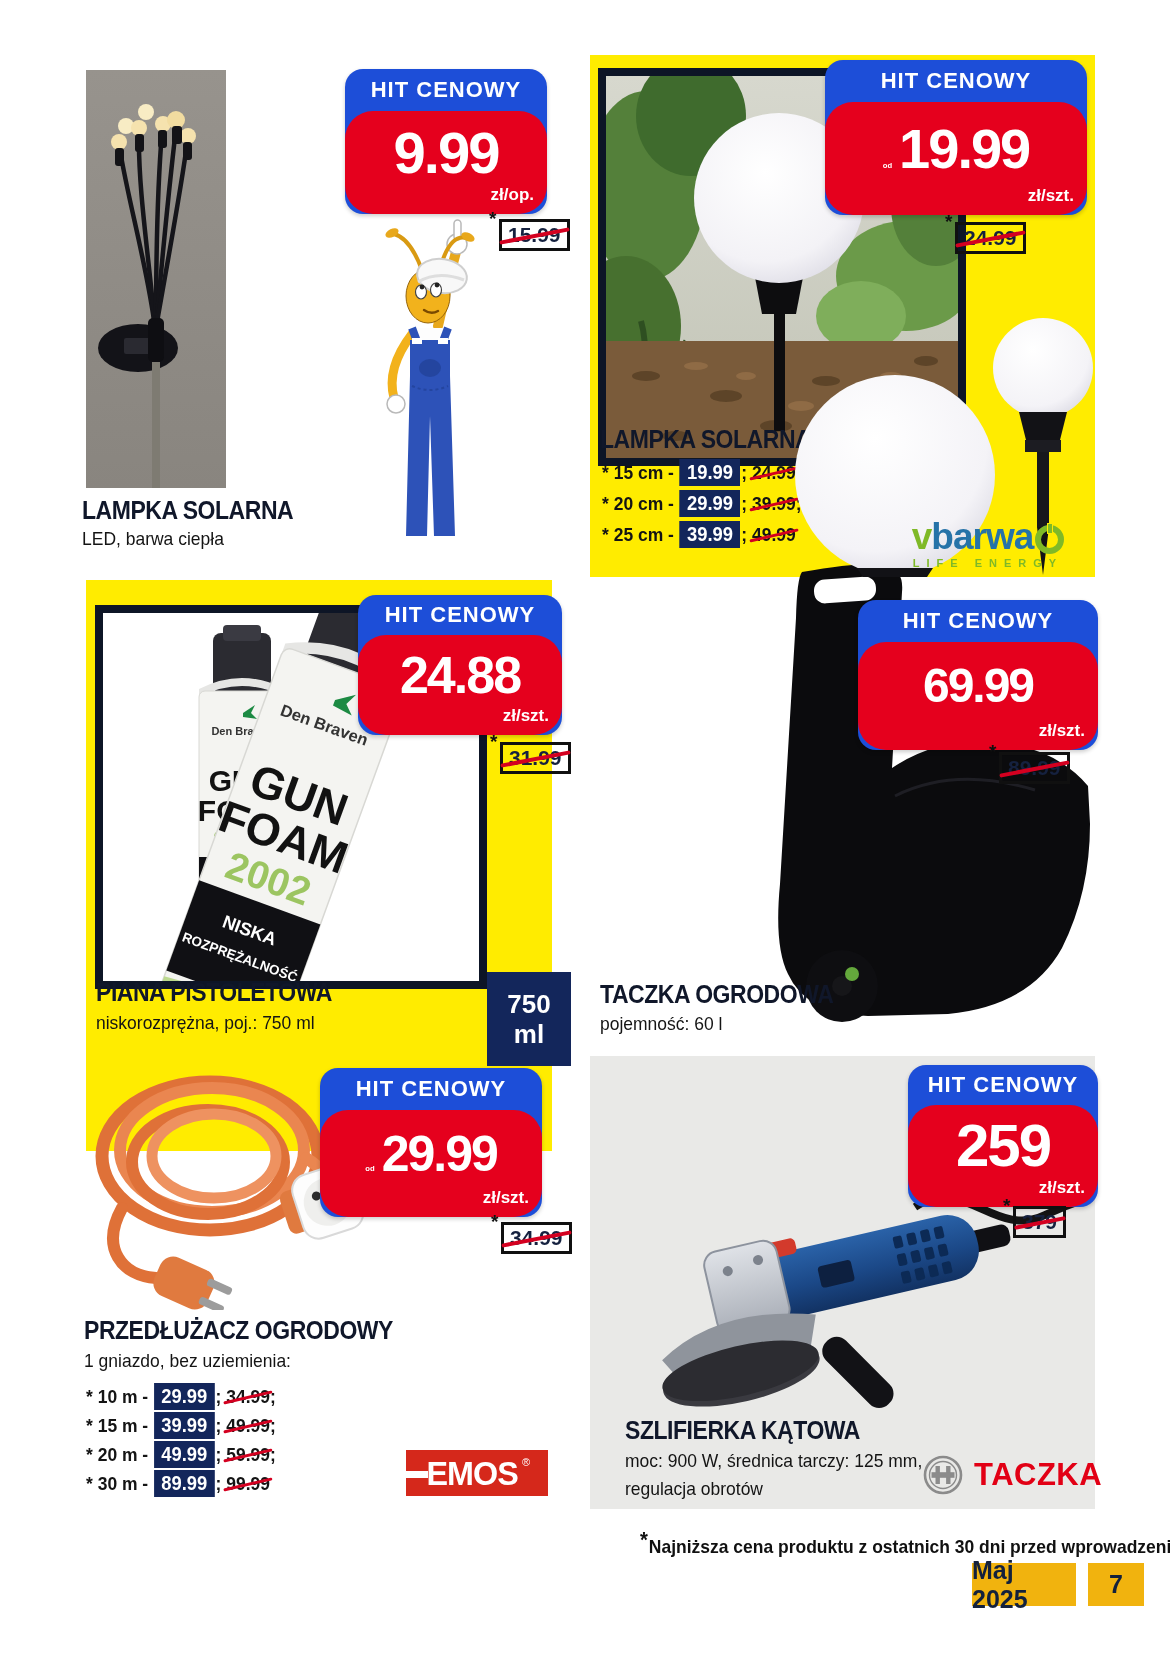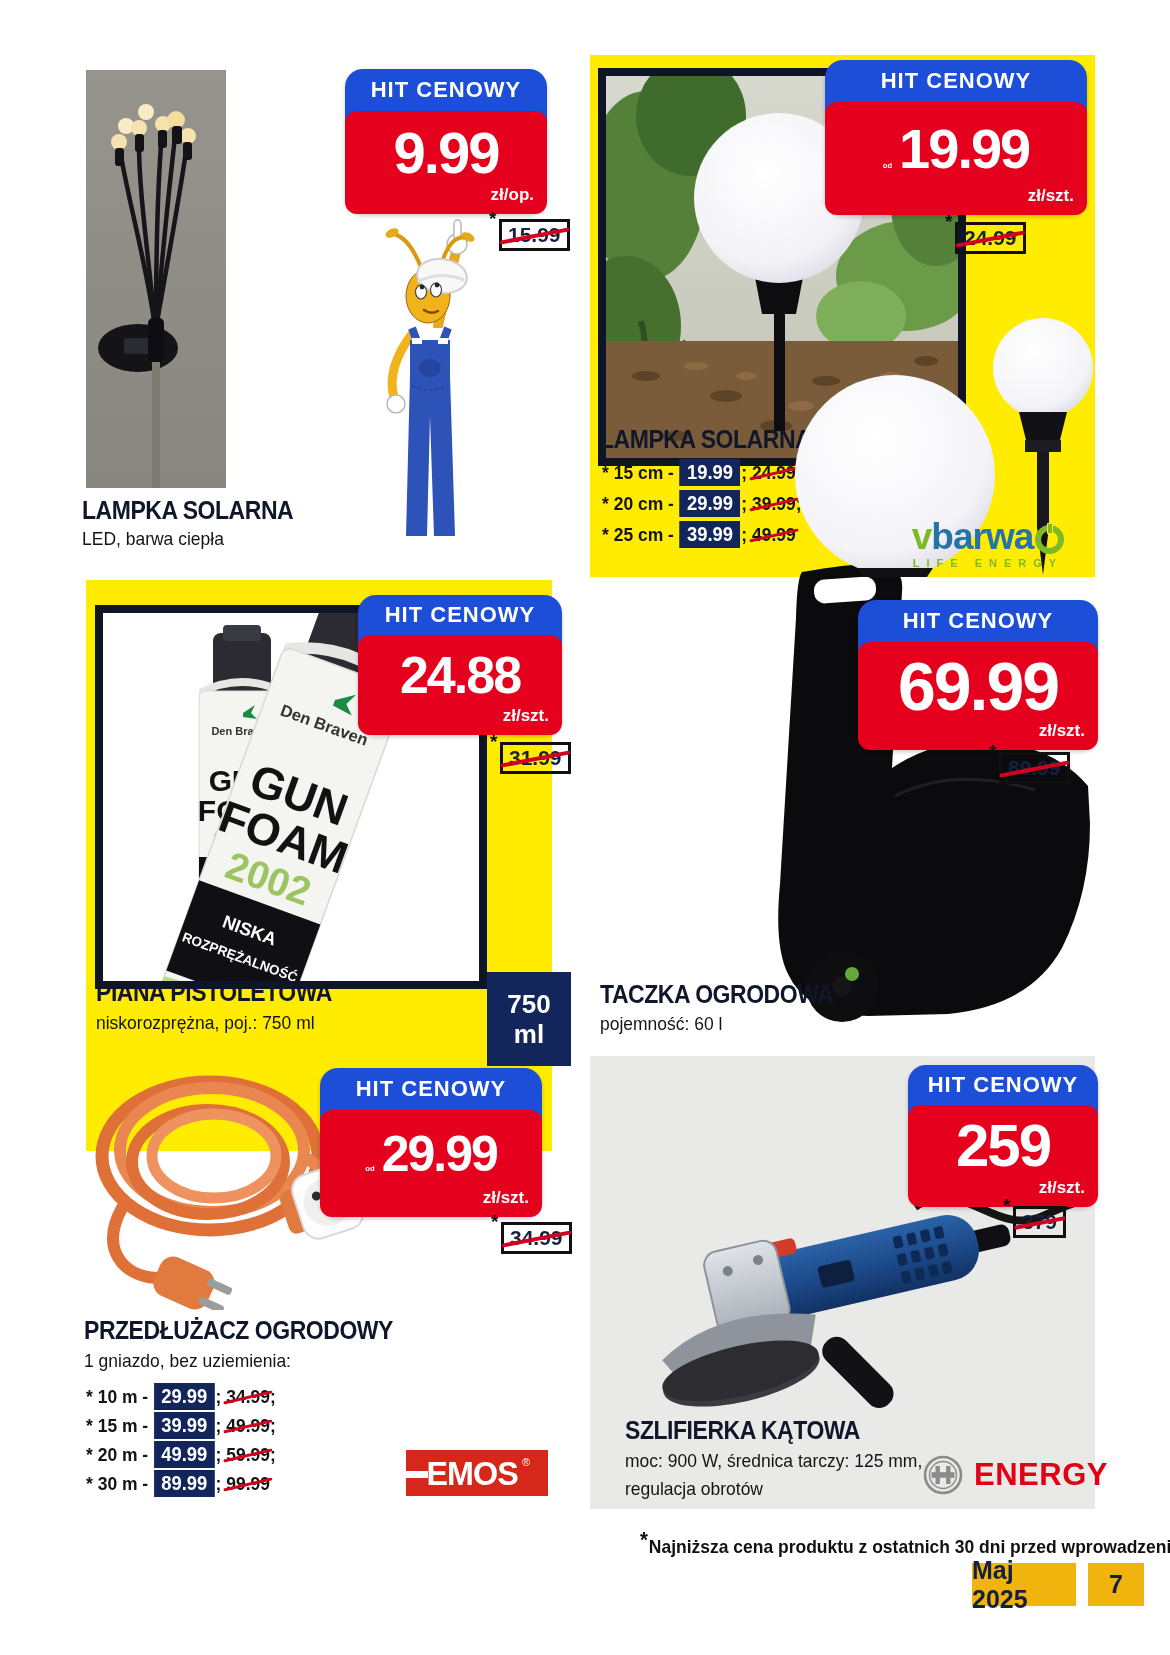--- a/index.html
+++ b/index.html
@@ -11,21 +11,21 @@
   .tile.grey{background:#e9e9e7;}
   .cond{transform:scaleX(.92);transform-origin:left top;}
 
   
   .pframe{position:absolute;border:8px solid #0d1526;background:#fff;overflow:hidden;}
 
   
   .hit-badge{position:absolute;background:#1d4ed8;border-radius:18px;z-index:5;box-shadow:0 2px 4px rgba(0,0,0,.2);}
   .hb-hdr{height:42px;display:flex;align-items:center;justify-content:center;color:#fff;
           font-weight:bold;font-size:22px;letter-spacing:1px;}
-  .hb-red{position:absolute;left:0;right:0;top:42px;bottom:0;background:#e5001d;border-radius:12px;
+  .hb-red{position:absolute;left:0;right:0;top:42px;bottom:0;background:#e5001d;border-radius:28px;
           display:flex;align-items:center;justify-content:center;}
   .hb-price{display:flex;align-items:baseline;gap:7px;color:#fff;font-weight:bold;
             line-height:1;padding-bottom:20px;letter-spacing:-2px;}
   .hb-price .od{font-size:.48em;letter-spacing:0;}
   .hb-unit{position:absolute;right:13px;bottom:9px;color:#fff;font-weight:bold;font-size:17px;letter-spacing:0;}
 
   
   .oldbox{position:absolute;border:3px solid #101010;color:#15213f;font-weight:bold;font-size:21px;
           padding:1px 6px;line-height:24px;z-index:6;white-space:nowrap;}
   .ob-strike{position:absolute;left:-5%;width:110%;top:46%;height:4px;background:#d40020;
@@ -348,21 +348,21 @@
     <circle cx="152" cy="430" r="10" fill="#161619"></circle>
     <circle cx="162" cy="418" r="7" fill="#64a83c"></circle>
   </svg>
 
   <div class="hit-badge" style="left:858px;top:600px;width:240px;height:150px;">
     <div class="hb-hdr">
         <span>HIT CENOWY</span>
       </div>
     <div class="hb-red">
       <div class="hb-price">
-        <span style="font-size:68px;">69.99</span>
+        <span style="font-size:48px;">69.99</span>
       </div>
       <span class="hb-unit">zł/szt.</span>
     </div>
   </div>
   <div class="oldbox" style="left:999px;top:752px;">
     <span class="ob-ast">*</span>
     <span>89.99</span>
     <i class="ob-strike"></i>
   </div>
   <div class="ptitle cond" style="left:600px;top:980px;">TACZKA OGRODOWA</div>
@@ -481,21 +481,21 @@
     <div class="psub cond" style="left:35px;top:422px;">regulacja obrotów</div>
 
     <div class="bosch" style="left:332px;top:398px;">
       <svg width="42" height="42" viewBox="0 0 42 42">
         <circle cx="21" cy="21" r="18" fill="none" stroke="#8b8b8b" stroke-width="2.6"></circle>
         <circle cx="21" cy="21" r="13.5" fill="none" stroke="#8b8b8b" stroke-width="1.4"></circle>
         <rect x="13.5" y="12" width="4.4" height="18" fill="#8b8b8b"></rect>
         <rect x="24.1" y="12" width="4.4" height="18" fill="#8b8b8b"></rect>
         <rect x="9.5" y="18.2" width="23" height="5.6" fill="#8b8b8b"></rect>
       </svg>
-      <span class="txt">ENERGY</span>
+      <span class="txt">TACZKA</span>
     </div>
   </div>
 
   <div class="hit-badge" style="left:908px;top:1065px;width:190px;height:142px;">
     <div class="hb-hdr" style="height:40px;">
         <span>HIT CENOWY</span>
       </div>
     <div class="hb-red" style="top:40px;">
       <div class="hb-price">
         <span style="font-size:60px;">259</span>

